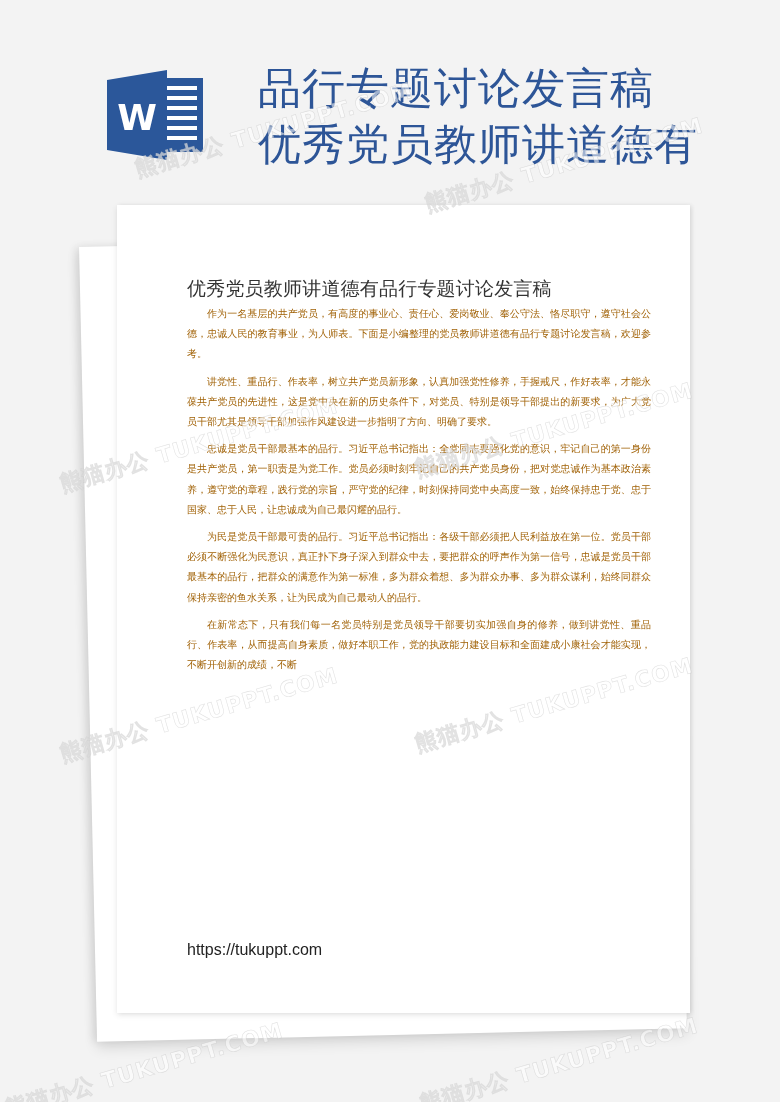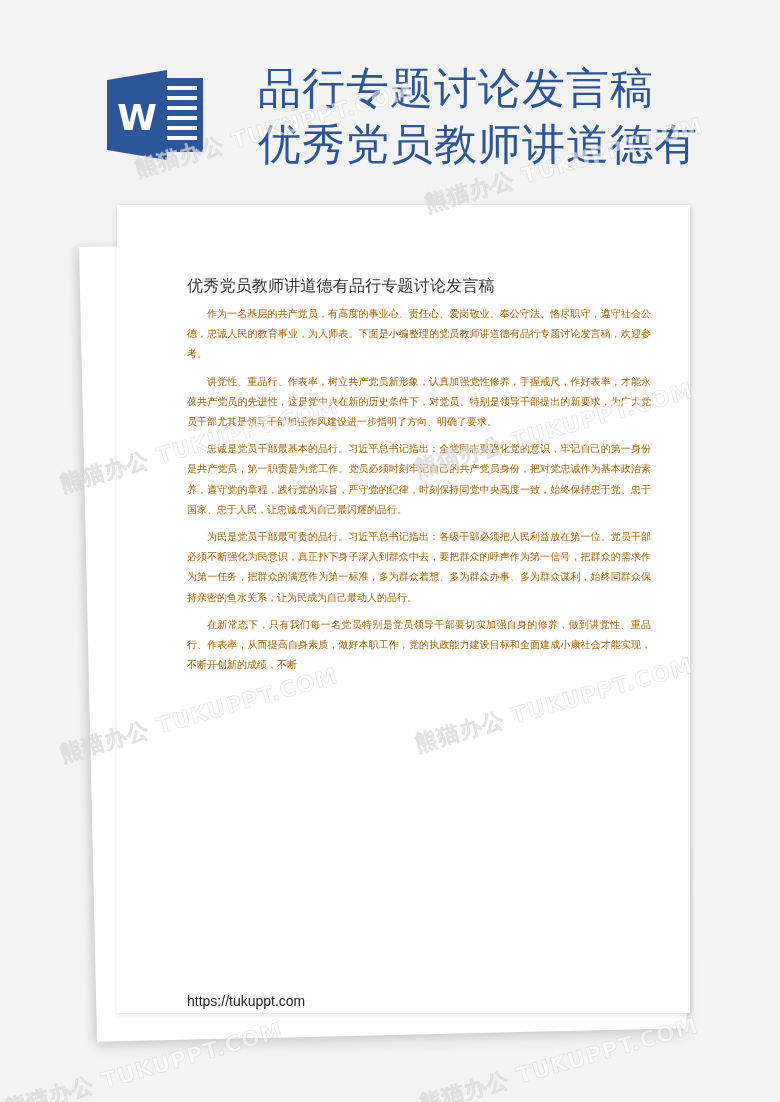--- a/index.html
+++ b/index.html
@@ -58,21 +58,21 @@
       width: 573px;
       height: 808px;
       background: #ffffff;
       box-shadow: 0 2px 6px rgba(0,0,0,0.10), 2px 0 4px rgba(0,0,0,0.06);
     }
     .doc-title {
       position: absolute;
       left: 70px;
       top: 71px;
       font-family: "DejaVu Sans", sans-serif;
-      font-size: 16px;
+      font-size: 19px;
       color: #333333;
       letter-spacing: 0.2px;
       white-space: nowrap;
     }
     .doc-body {
       position: absolute;
       left: 70px;
       top: 99px;
       width: 464px;
       font-size: 10px;
@@ -80,23 +80,23 @@
       color: #a16207;
       text-align: justify;
     }
     .doc-body p {
       margin: 0 0 7px 0;
       text-indent: 2em;
     }
     .doc-footer {
       position: absolute;
       left: 70px;
-      top: 788px;
+      top: 736px;
       font-family: "Liberation Sans", sans-serif;
-      font-size: 14px;
+      font-size: 16px;
       color: #222222;
     }
     .watermark {
       position: absolute;
       font-family: "DejaVu Sans", sans-serif;
       font-weight: bold;
       font-size: 22px;
       color: rgba(255,255,255,0.55);
       -webkit-text-stroke: 0.6px rgba(190,190,190,0.45);
       transform: rotate(-16deg);
@@ -127,21 +127,21 @@
 </div>
 
 <div class="page-back"></div>
 
 <div class="page-front">
   <div class="doc-title">优秀党员教师讲道德有品行专题讨论发言稿</div>
   <div class="doc-body">
     <p>作为一名基层的共产党员，有高度的事业心、责任心、爱岗敬业、奉公守法、恪尽职守，遵守社会公德，忠诚人民的教育事业，为人师表。下面是小编整理的党员教师讲道德有品行专题讨论发言稿，欢迎参考。</p>
     <p>讲党性、重品行、作表率，树立共产党员新形象，认真加强党性修养，手握戒尺，作好表率，才能永葆共产党员的先进性，这是党中央在新的历史条件下，对党员、特别是领导干部提出的新要求，为广大党员干部尤其是领导干部加强作风建设进一步指明了方向、明确了要求。</p>
     <p>忠诚是党员干部最基本的品行。习近平总书记指出：全党同志要强化党的意识，牢记自己的第一身份是共产党员，第一职责是为党工作。党员必须时刻牢记自己的共产党员身份，把对党忠诚作为基本政治素养，遵守党的章程，践行党的宗旨，严守党的纪律，时刻保持同党中央高度一致，始终保持忠于党、忠于国家、忠于人民，让忠诚成为自己最闪耀的品行。</p>
-    <p>为民是党员干部最可贵的品行。习近平总书记指出：各级干部必须把人民利益放在第一位。党员干部必须不断强化为民意识，真正扑下身子深入到群众中去，要把群众的呼声作为第一信号，把群众的需求作为第一任务，把群众的满意作为第一标准，多为群众着想、多为群众办事、多为群众谋利，始终同群众保持亲密的鱼水关系，让为民成为自己最动人的品行。</p>
+    <p>为民是党员干部最可贵的品行。习近平总书记指出：各级干部必须把人民利益放在第一位。党员干部必须不断强化为民意识，真正扑下身子深入到群众中去，要把群众的呼声作为第一信号，忠诚是党员干部最基本的品行，把群众的满意作为第一标准，多为群众着想、多为群众办事、多为群众谋利，始终同群众保持亲密的鱼水关系，让为民成为自己最动人的品行。</p>
     <p>在新常态下，只有我们每一名党员特别是党员领导干部要切实加强自身的修养，做到讲党性、重品行、作表率，从而提高自身素质，做好本职工作，党的执政能力建设目标和全面建成小康社会才能实现，不断开创新的成绩，不断</p>
   </div>
   <div class="doc-footer">https://tukuppt.com</div>
 </div>
 
 <div class="watermark" style="left:130px; top:115px;">熊猫办公 TUKUPPT.COM</div>
 <div class="watermark" style="left:420px; top:150px;">熊猫办公 TUKUPPT.COM</div>
 <div class="watermark" style="left:55px; top:430px;">熊猫办公 TUKUPPT.COM</div>
 <div class="watermark" style="left:410px; top:415px;">熊猫办公 TUKUPPT.COM</div>
 <div class="watermark" style="left:55px; top:700px;">熊猫办公 TUKUPPT.COM</div>

